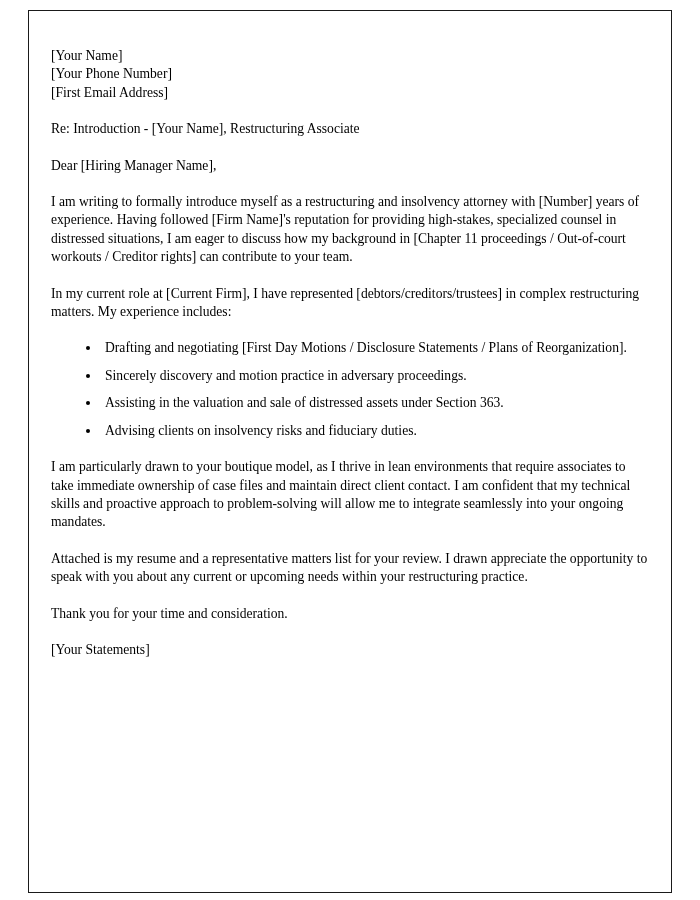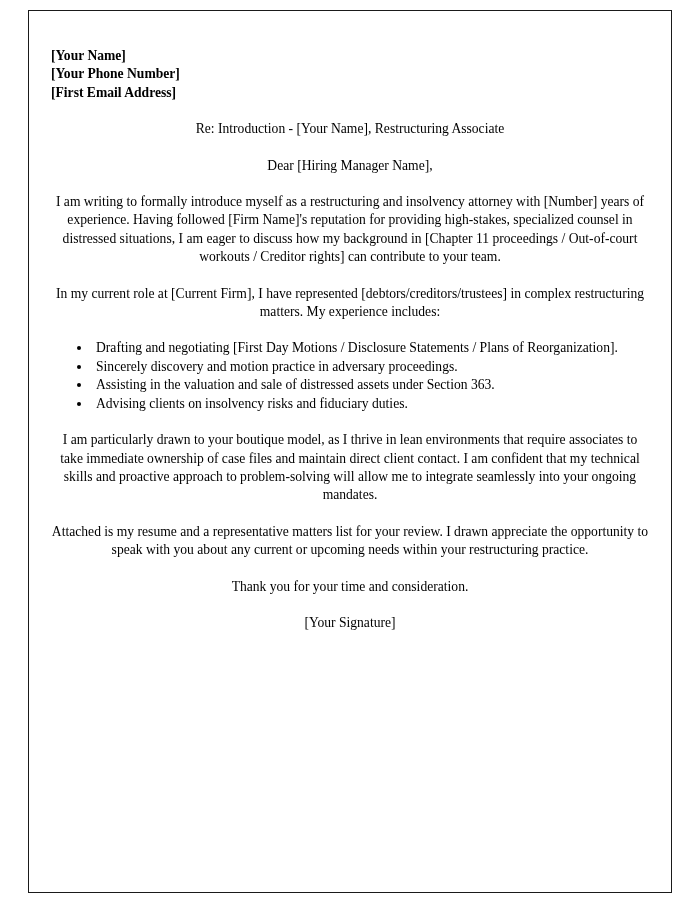--- a/index.html
+++ b/index.html
@@ -29,33 +29,32 @@
     padding: 36px 22px 0 22px;
     font-size: 13.6px;
     line-height: 18.4px;
     color: #000000;
   }
   .line {
     white-space: pre-wrap;
   }
   .block {
     margin: 0 0 18px 0;
-    font-weight: bold;
   }
   .para {
     margin: 0 0 18px 0;
-    text-align: center;
+    text-align: left;
   }
   ul.bullets {
     margin: 0 0 18px 0;
     padding: 0 0 0 41px;
     list-style-type: disc;
   }
   ul.bullets li {
-    margin: 0;
+    margin: 9px;
     padding-left: 4px;
   }
 </style>
 </head>
 <body>
 
 <div class="page">
   <div class="content">
 
     <div class="block">
@@ -82,16 +81,16 @@
       <li>Advising clients on insolvency risks and fiduciary duties.</li>
     </ul>
 
     <div class="para">I am particularly drawn to your boutique model, as I thrive in lean environments that require associates to take immediate ownership of case files and maintain direct client contact. I am confident that my technical skills and proactive approach to problem-solving will allow me to integrate seamlessly into your ongoing mandates.</div>
 
     <div class="para">Attached is my resume and a representative matters list for your review. I drawn appreciate the opportunity to speak with you about any current or upcoming needs within your restructuring practice.</div>
 
     <div class="para">Thank you for your time and consideration.</div>
 
 
-    <div class="para">[Your Signature]</div>
+    <div class="para">[Your Statements]</div>
 
   </div>
 </div>
 
 </body></html>

